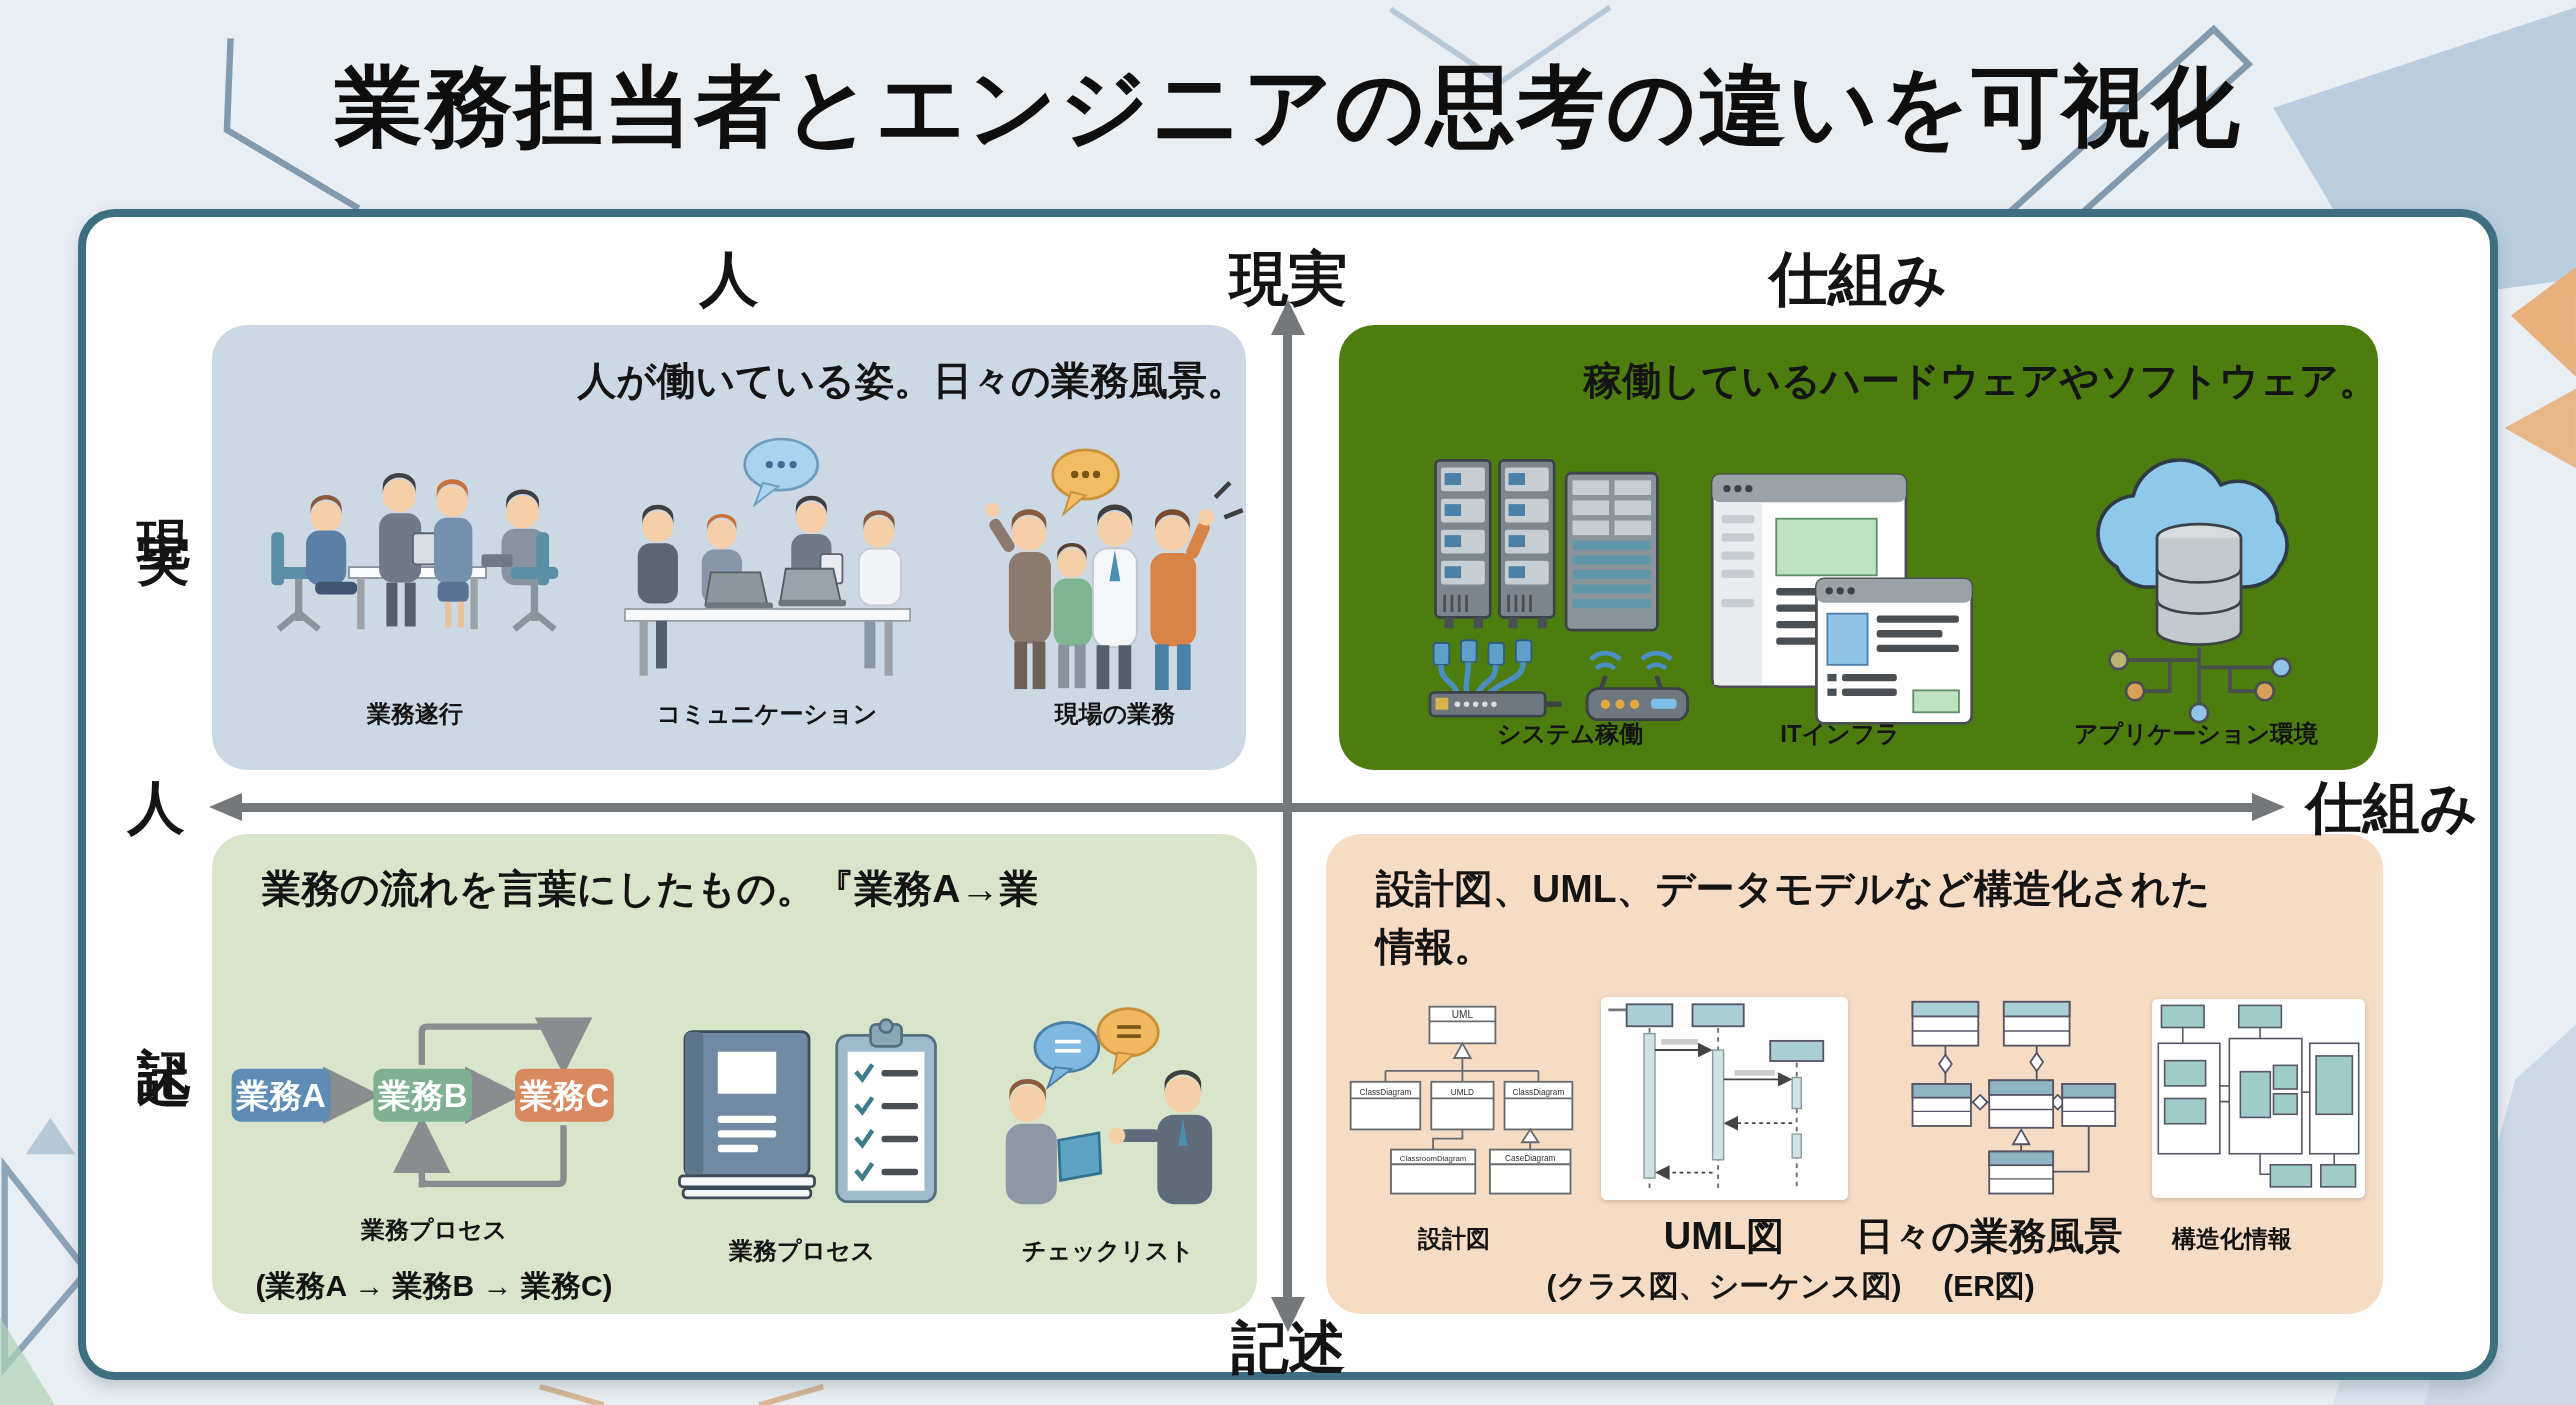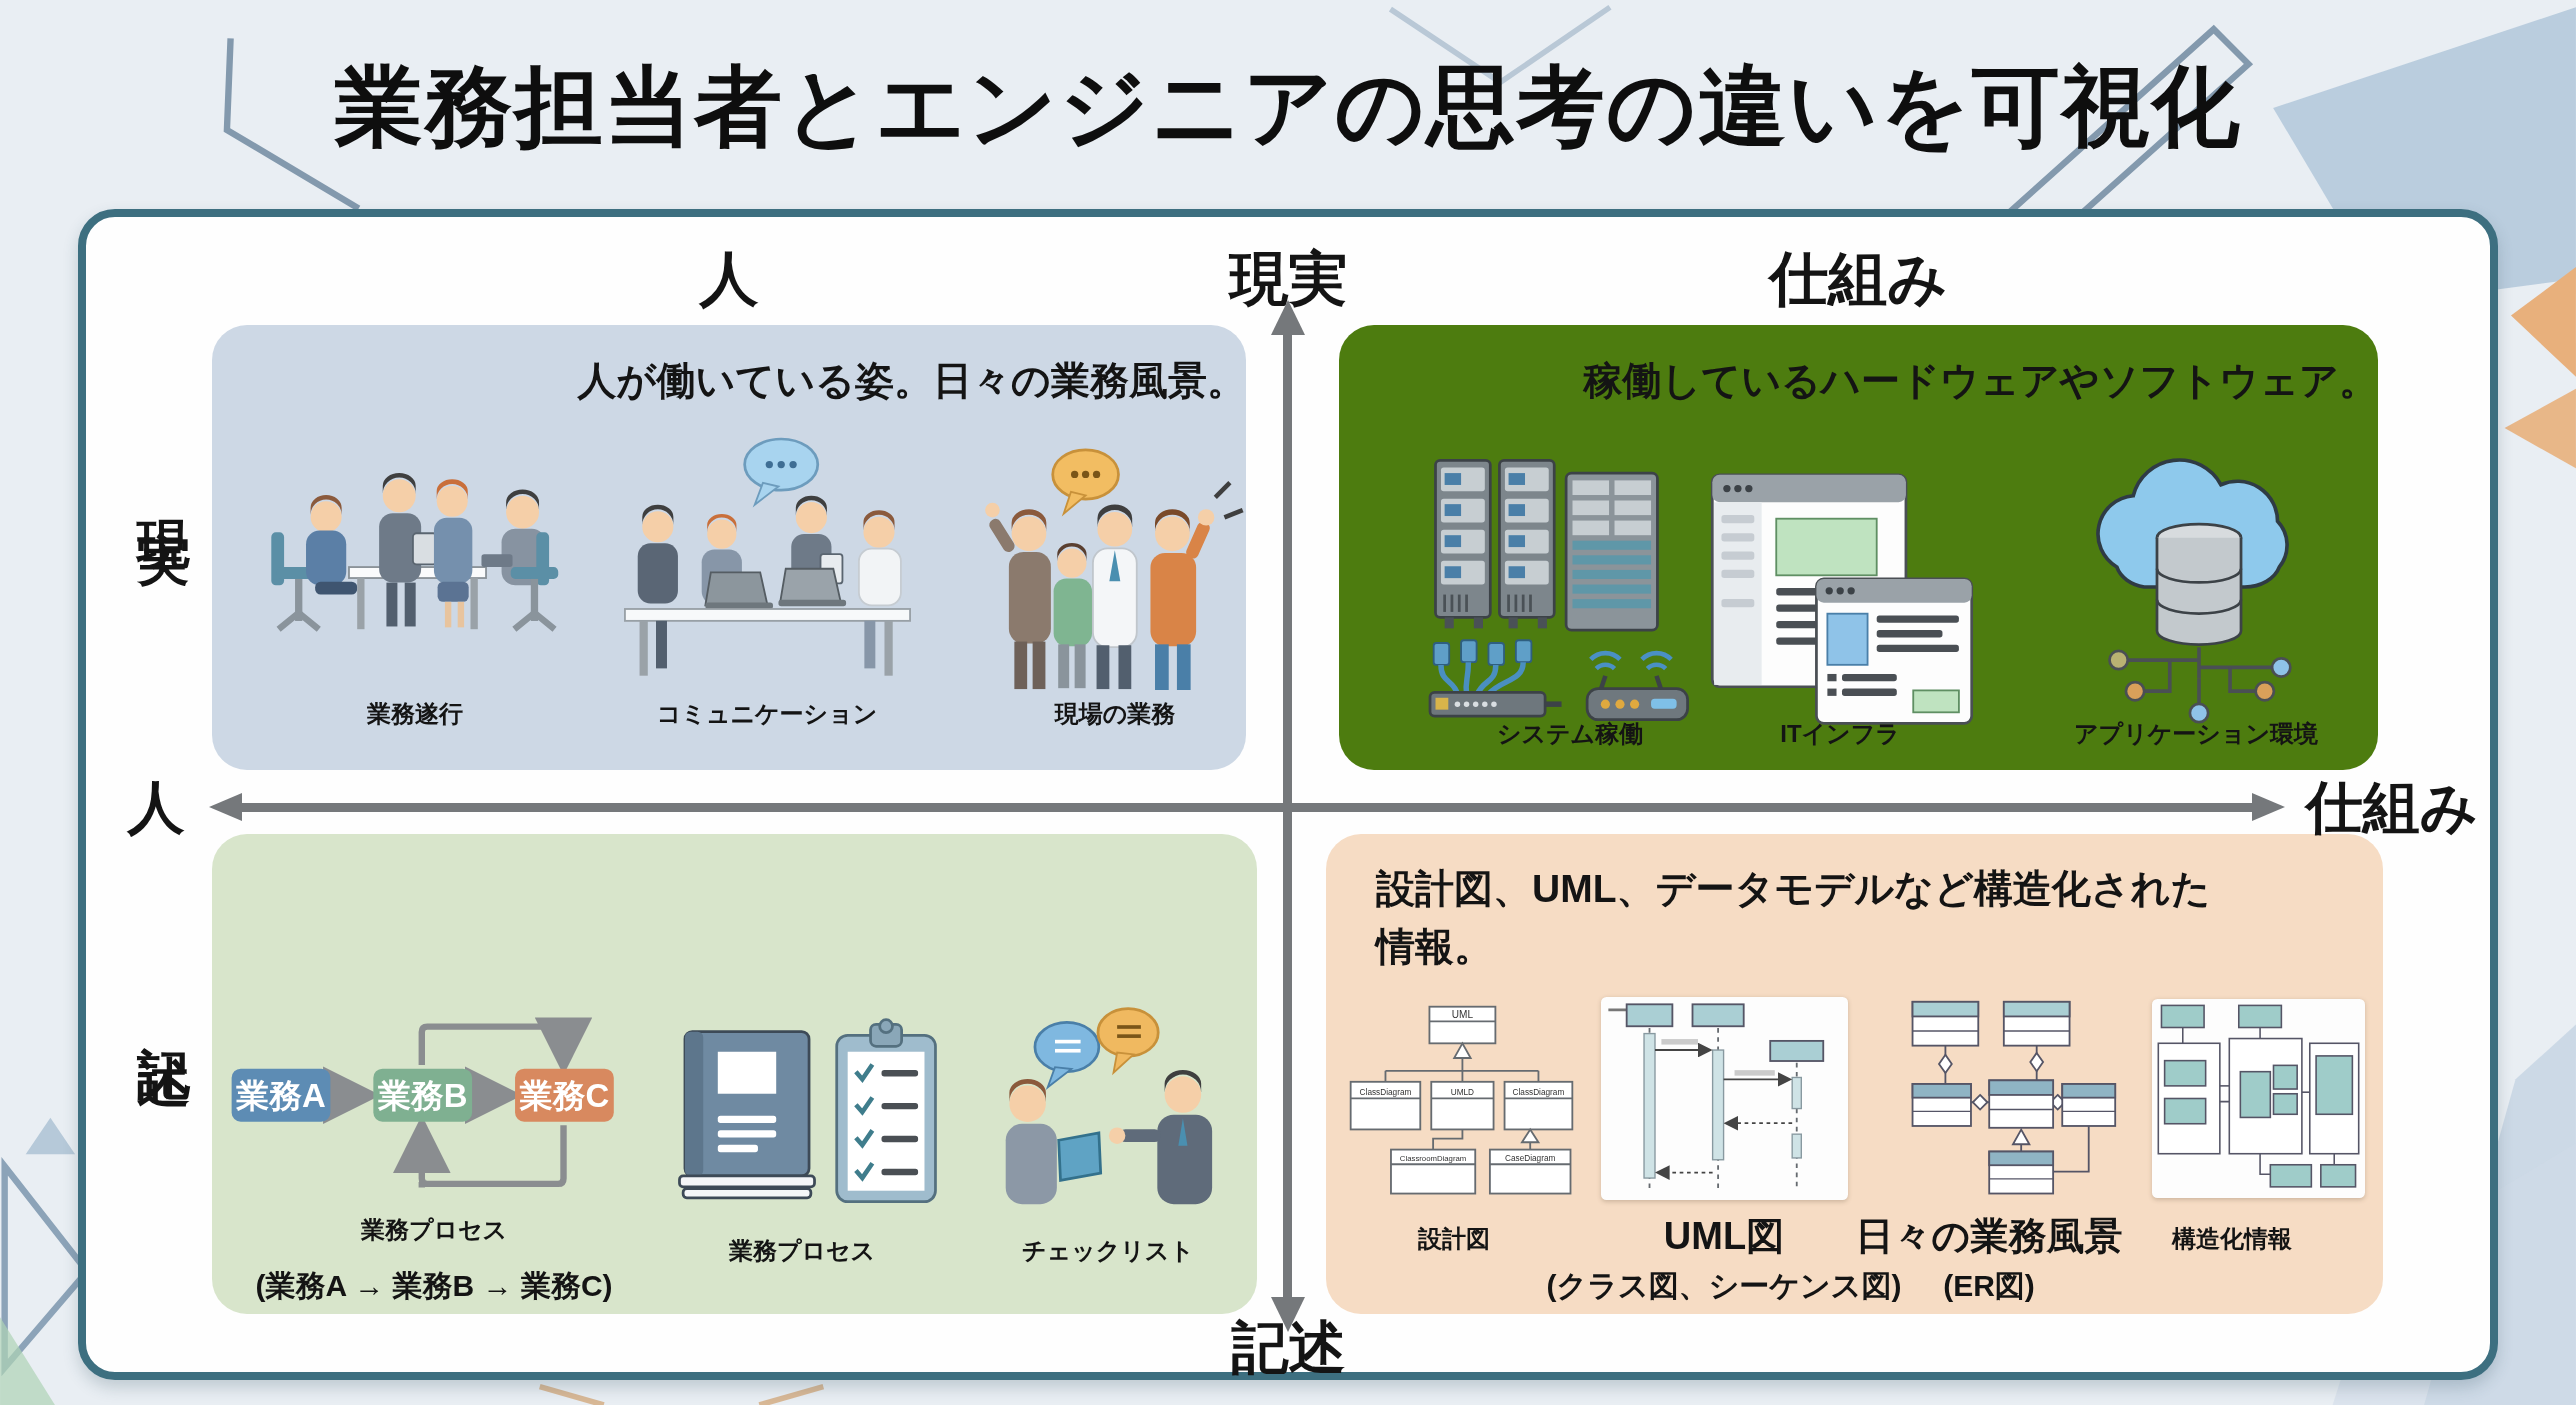--- a/index.html
+++ b/index.html
@@ -335,20 +335,21 @@
       <circle cx="222" cy="266" r="10" fill="#d9a05a" stroke="#4a4f54" stroke-width="3"></circle>
       <circle cx="150" cy="290" r="10" fill="#8fc3e8" stroke="#4a4f54" stroke-width="3"></circle>
     </svg>
 
     <div class="abs qlabel" style="left:231px;top:393px;">システム稼働</div>
     <div class="abs qlabel" style="left:501px;top:393px;">ITインフラ</div>
     <div class="abs qlabel" style="left:857px;top:393px;">アプリケーション環境</div>
   </div>
 
   <div class="abs quad q-bl z1">
+    <div class="abs qdesc" style="left:50px;top:25.6px;">業務の流れを言葉にしたもの。『業務A→業</div>
 
     <svg class="abs" style="left:13.7px;top:178px;" width="430" height="192" viewBox="0 0 470 210">
       <defs>
         <marker id="mArr" markerWidth="9" markerHeight="9" refX="6" refY="4.5" orient="auto">
           <polygon points="0,0 9,4.5 0,9" fill="#8a8d90"></polygon>
         </marker>
       </defs>
       <path d="M214,58 L214,22 Q214,16 220,16 L363,16 Q369,16 369,22 L369,48" fill="none" stroke="#8a8d90" stroke-width="7" marker-end="url(#mArr)"></path>
       <path d="M214,186 L214,192 M369,124 L369,182 Q369,188 363,188 L220,188 Q214,188 214,182 L214,134" fill="none" stroke="#8a8d90" stroke-width="7" marker-end="url(#mArr)"></path>
       <line x1="118" y1="91" x2="148" y2="91" stroke="#8a8d90" stroke-width="7" marker-end="url(#mArr)"></line>

